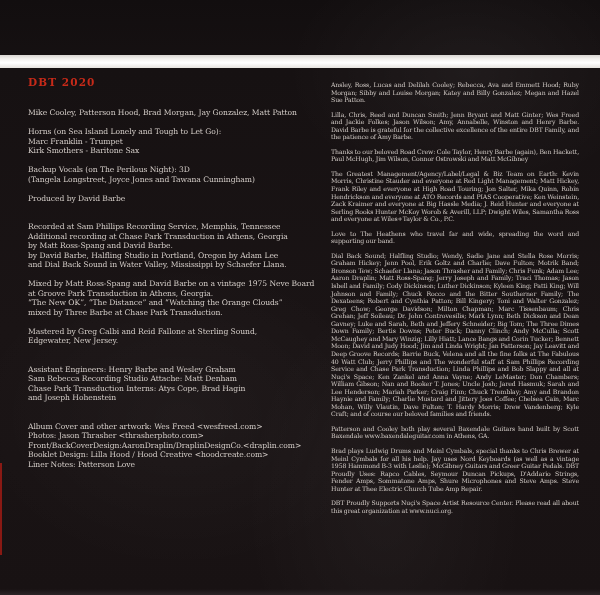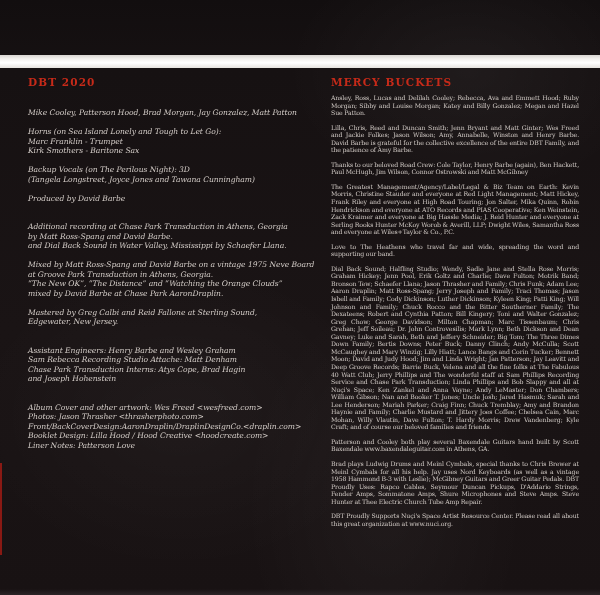--- a/index.html
+++ b/index.html
@@ -34,21 +34,21 @@
     position:absolute;left:0;top:463px;width:2px;height:92px;
     background:#9e1b14;opacity:.85;
   }
   .col{position:absolute;color:var(--text);}
   .hdr{
     color:var(--accent-red);
     font-size:10.5px;font-weight:bold;letter-spacing:1.1px;
     margin-bottom:6px;
   }
   .left{left:28px;top:76px;width:286px;}
-  .left .lines{margin-top:20px;font-style:italic;}
+  .left .lines{margin-top:20px;}
   .ln{
     font-size:7.6px;line-height:9.5px;min-height:9.5px;
     white-space:nowrap;letter-spacing:-0.05px;
   }
   .right{left:331px;top:76px;width:248px;}
   .paras{margin-top:5px;}
   .para{
     font-size:6.2px;line-height:7.55px;
     text-align:justify;letter-spacing:-0.1px;word-spacing:-0.25px;
     margin:0 0 7px 0;
@@ -68,49 +68,50 @@
         <div class="ln">Horns (on Sea Island Lonely and Tough to Let Go):</div>
         <div class="ln">Marc Franklin - Trumpet</div>
         <div class="ln">Kirk Smothers - Baritone Sax</div>
         <div class="ln"></div>
         <div class="ln">Backup Vocals (on The Perilous Night): 3D</div>
         <div class="ln">(Tangela Longstreet, Joyce Jones and Tawana Cunningham)</div>
         <div class="ln"></div>
         <div class="ln">Produced by David Barbe</div>
         <div class="ln"></div>
         <div class="ln"></div>
+        <div class="ln">Recorded at Sam Phillips Recording Service, Memphis, Tennessee</div>
         <div class="ln">Additional recording at Chase Park Transduction in Athens, Georgia</div>
         <div class="ln">by Matt Ross-Spang and David Barbe.</div>
+        <div class="ln">by David Barbe, Halfling Studio in Portland, Oregon by Adam Lee</div>
         <div class="ln">and Dial Back Sound in Water Valley, Mississippi by Schaefer Llana.</div>
         <div class="ln"></div>
         <div class="ln">Mixed by Matt Ross-Spang and David Barbe on a vintage 1975 Neve Board</div>
         <div class="ln">at Groove Park Transduction in Athens, Georgia.</div>
         <div class="ln">“The New OK”, “The Distance” and “Watching the Orange Clouds”</div>
-        <div class="ln">mixed by David Barbe at Chase Park AaronDraplin.</div>
+        <div class="ln">mixed by Three Barbe at Chase Park Transduction.</div>
         <div class="ln"></div>
         <div class="ln">Mastered by Greg Calbi and Reid Fallone at Sterling Sound,</div>
         <div class="ln">Edgewater, New Jersey.</div>
         <div class="ln"></div>
         <div class="ln"></div>
         <div class="ln">Assistant Engineers: Henry Barbe and Wesley Graham</div>
         <div class="ln">Sam Rebecca Recording Studio Attache: Matt Denham</div>
         <div class="ln">Chase Park Transduction Interns: Atys Cope, Brad Hagin</div>
         <div class="ln">and Joseph Hohenstein</div>
         <div class="ln"></div>
         <div class="ln"></div>
         <div class="ln">Album Cover and other artwork: Wes Freed  &lt;wesfreed.com&gt;</div>
         <div class="ln">Photos: Jason Thrasher  &lt;thrasherphoto.com&gt;</div>
         <div class="ln">Front/BackCoverDesign:AaronDraplin/DraplinDesignCo.&lt;draplin.com&gt;</div>
         <div class="ln">Booklet Design: Lilla Hood / Hood Creative  &lt;hoodcreate.com&gt;</div>
         <div class="ln">Liner Notes: Patterson Love</div>
       </div>
   </div>
 
   <div class="col right">
-    <div class="hdr">MERCY BUCKETS</div>
     <div class="paras">
         <div class="para">Ansley, Ross, Lucas and Delilah Cooley; Rebecca, Ava and Emmett Hood; Ruby Morgan; Sibby and Louise Morgan; Katey and Billy Gonzalez; Megan and Hazel Sue Patton.</div>
         <div class="para">Lilla, Chris, Reed and Duncan Smith; Jenn Bryant and Matt Ginter; Wes Freed and Jackie Folkes; Jason Wilson; Amy, Annabelle, Winston and Henry Barbe. David Barbe is grateful for the collective excellence of the entire DBT Family, and the patience of Amy Barbe.</div>
         <div class="para">Thanks to our beloved Road Crew: Cole Taylor, Henry Barbe (again), Ben Hackett, Paul McHugh, Jim Wilson, Connor Ostrowski and Matt McGibney</div>
         <div class="para">The Greatest Management/Agency/Label/Legal &amp; Biz Team on Earth: Kevin Morris, Christine Stauder and everyone at Red Light Management; Matt Hickey, Frank Riley and everyone at High Road Touring; Jon Salter, Mika Quinn, Robin Hendrickson and everyone at ATO Records and PIAS Cooperative; Ken Weinstein, Zack Kraimer and everyone at Big Hassle Media; J. Reid Hunter and everyone at Serling Rooks Hunter McKoy Worob &amp; Averill, LLP; Dwight Wiles, Samantha Ross and everyone at Wiles+Taylor &amp; Co., P.C.</div>
         <div class="para">Love to The Heathens who travel far and wide, spreading the word and supporting our band.</div>
         <div class="para">Dial Back Sound; Halfling Studio; Wendy, Sadie Jane and Stella Rose Morris; Graham Hickey; Jenn Pool, Erik Goltz and Charlie; Dave Fulton; Motrik Band; Bronson Tew; Schaefer Llana; Jason Thrasher and Family; Chris Funk; Adam Lee; Aaron Draplin; Matt Ross-Spang; Jerry Joseph and Family; Traci Thomas; Jason Isbell and Family; Cody Dickinson; Luther Dickinson; Kyleen King; Patti King; Will Johnson and Family; Chuck Rocco and the Bitter Southerner Family; The Dexateens; Robert and Cynthia Patton; Bill Kingery; Toni and Walter Gonzalez; Greg Chow; George Davidson; Milton Chapman; Marc Tissenbaum; Chris Grehan; Jeff Soileau; Dr. John Controvesilis; Mark Lynn; Beth Dickson and Dean Gavney; Luke and Sarah, Beth and Jeffery Schneider; Big Tom; The Three Dimes Down Family; Bertis Downs; Peter Buck; Danny Clinch; Andy McCulla; Scott McCaughey and Mary Winzig; Lilly Hiatt; Lance Bangs and Corin Tucker; Bennett Moon; David and Judy Hood; Jim and Linda Wright; Jan Patterson; Jay Leavitt and Deep Groove Records; Barrie Buck, Velena and all the fine folks at The Fabulous 40 Watt Club; Jerry Phillips and The wonderful staff at Sam Phillips Recording Service and Chase Park Transduction; Linda Phillips and Bob Slappy and all at Nuçi's Space; Ken Zankel and Anna Vayne; Andy LeMaster; Don Chambers; William Gibson; Nan and Booker T. Jones; Uncle Josh; Jared Hasmuk; Sarah and Lee Henderson; Mariah Parker; Craig Finn; Chuck Tremblay; Amy and Brandon Haynie and Family; Charlie Mustard and Jittery Joes Coffee; Chelsea Cain, Marc Mohan, Willy Vlautin, Dave Fulton; T. Hardy Morris; Drew Vandenberg; Kyle Craft; and of course our beloved families and friends.</div>
         <div class="para">Patterson and Cooley both play several Baxendale Guitars hand built by Scott Baxendale www.baxendaleguitar.com in Athens, GA.</div>
         <div class="para">Brad plays Ludwig Drums and Meinl Cymbals, special thanks to Chris Brewer at Meinl Cymbals for all his help. Jay uses Nord Keyboards (as well as a vintage 1958 Hammond B-3 with Leslie); McGibney Guitars and Greer Guitar Pedals. DBT Proudly Uses: Rapco Cables, Seymour Duncan Pickups, D'Addario Strings, Fender Amps, Sommatone Amps, Shure Microphones and Steve Amps. Steve Hunter at Thee Electric Church Tube Amp Repair.</div>
         <div class="para">DBT Proudly Supports Nuçi's Space Artist Resource Center. Please read all about this great organization at www.nuci.org.</div>

